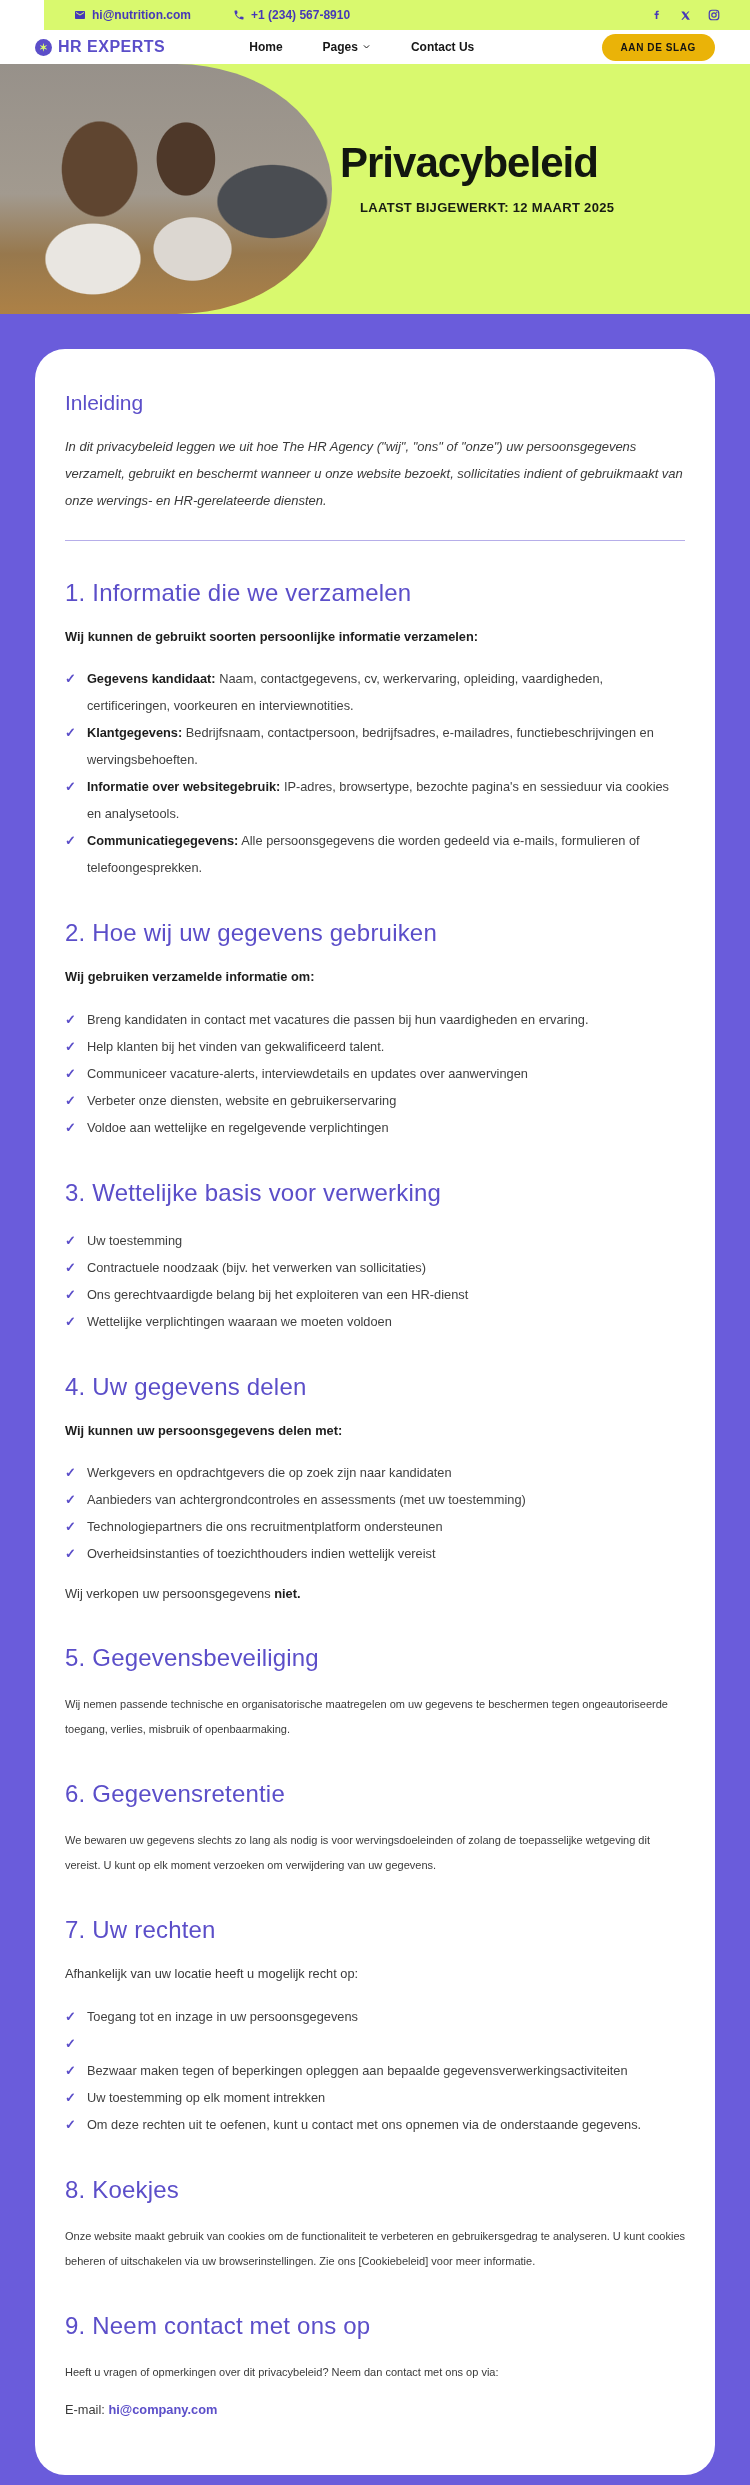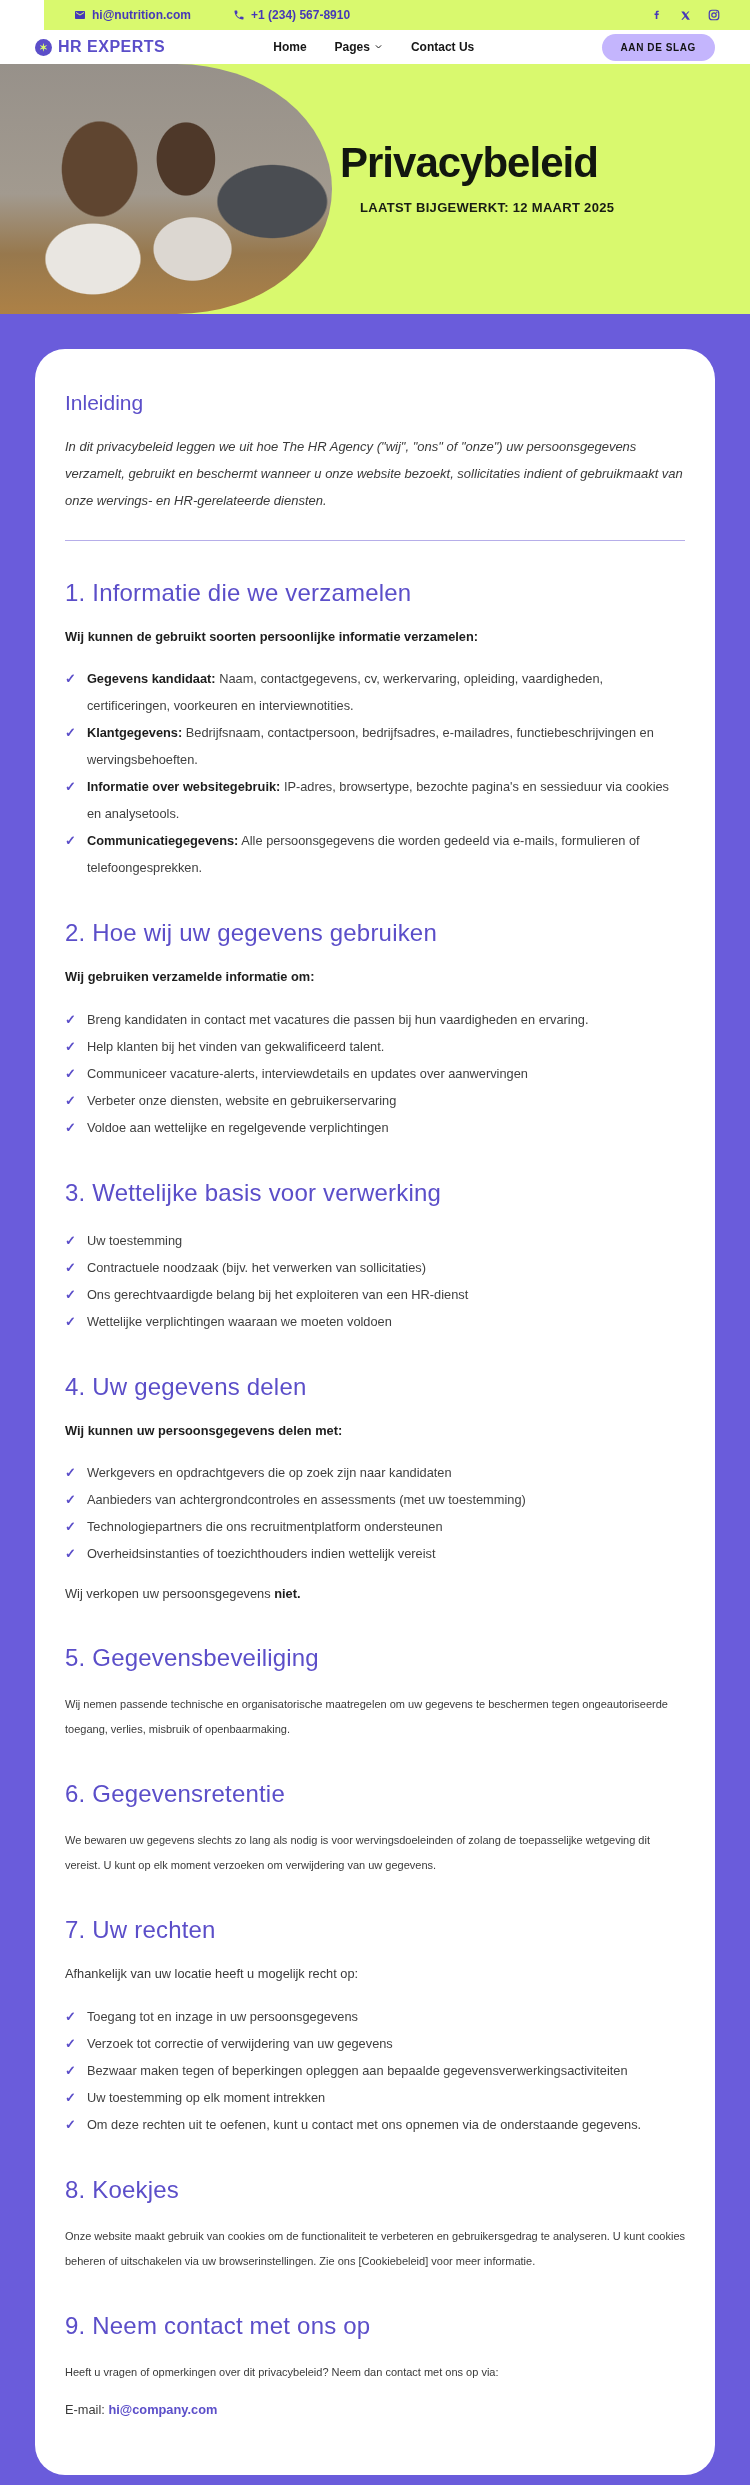--- a/index.html
+++ b/index.html
@@ -26,24 +26,24 @@
     display: flex; align-items: center; padding: 0 35px;
   }
   .logo { display: flex; align-items: center; gap: 6px; }
   .logo-badge {
     width: 17px; height: 17px; border-radius: 50%;
     background: #5b4ec9; color: #d9f96e;
     display: inline-flex; align-items: center; justify-content: center;
     font-size: 10px; font-weight: bold;
   }
   .brand { color: #5b4ec9; font-size: 16px; font-weight: bold; letter-spacing: 0.5px; }
-  .nav { display: flex; gap: 28px; margin-left: 108px; align-items: flex-end; }
+  .nav { display: flex; gap: 40px; margin-left: 84px; align-items: flex-end; }
   .nav-item { font-size: 12px; color: #161616; font-weight: bold; cursor: pointer; display: flex; align-items: center; gap: 4px; }
   .cta {
-    margin-left: auto; background: #c4b5fd; color: #131313;
+    margin-left: auto; background: #eab308; color: #131313;
     border: none; border-radius: 15px; padding: 8px 19px;
     font-family: inherit; font-size: 10px; font-weight: bold; letter-spacing: 0.6px;
     cursor: pointer;
   }
   
   .hero { position: relative; height: 250px; background: #d9f96e; overflow: hidden; }
   .hero-photo {
     position: absolute; left: 0; top: 0; width: 332px; height: 250px;
     border-radius: 0 158px 158px 0 / 0 127px 127px 0;
     background-image:
@@ -252,21 +252,20 @@
         <section>
           <h2 class="sec-heading">7. Uw rechten</h2>
           <p class="intro-line">Afhankelijk van uw locatie heeft u mogelijk recht op:</p>
           <div class="bullets">
             <div class="bullet">
               <span class="check-icon">✓</span>
               <span>Toegang tot en inzage in uw persoonsgegevens</span>
             </div>
             <div class="bullet">
               <span class="check-icon">✓</span>
-              <span>Verzoek tot correctie of verwijdering van uw gegevens</span>
             </div>
             <div class="bullet">
               <span class="check-icon">✓</span>
               <span>Bezwaar maken tegen of beperkingen opleggen aan bepaalde gegevensverwerkingsactiviteiten</span>
             </div>
             <div class="bullet">
               <span class="check-icon">✓</span>
               <span>Uw toestemming op elk moment intrekken</span>
             </div>
             <div class="bullet">

